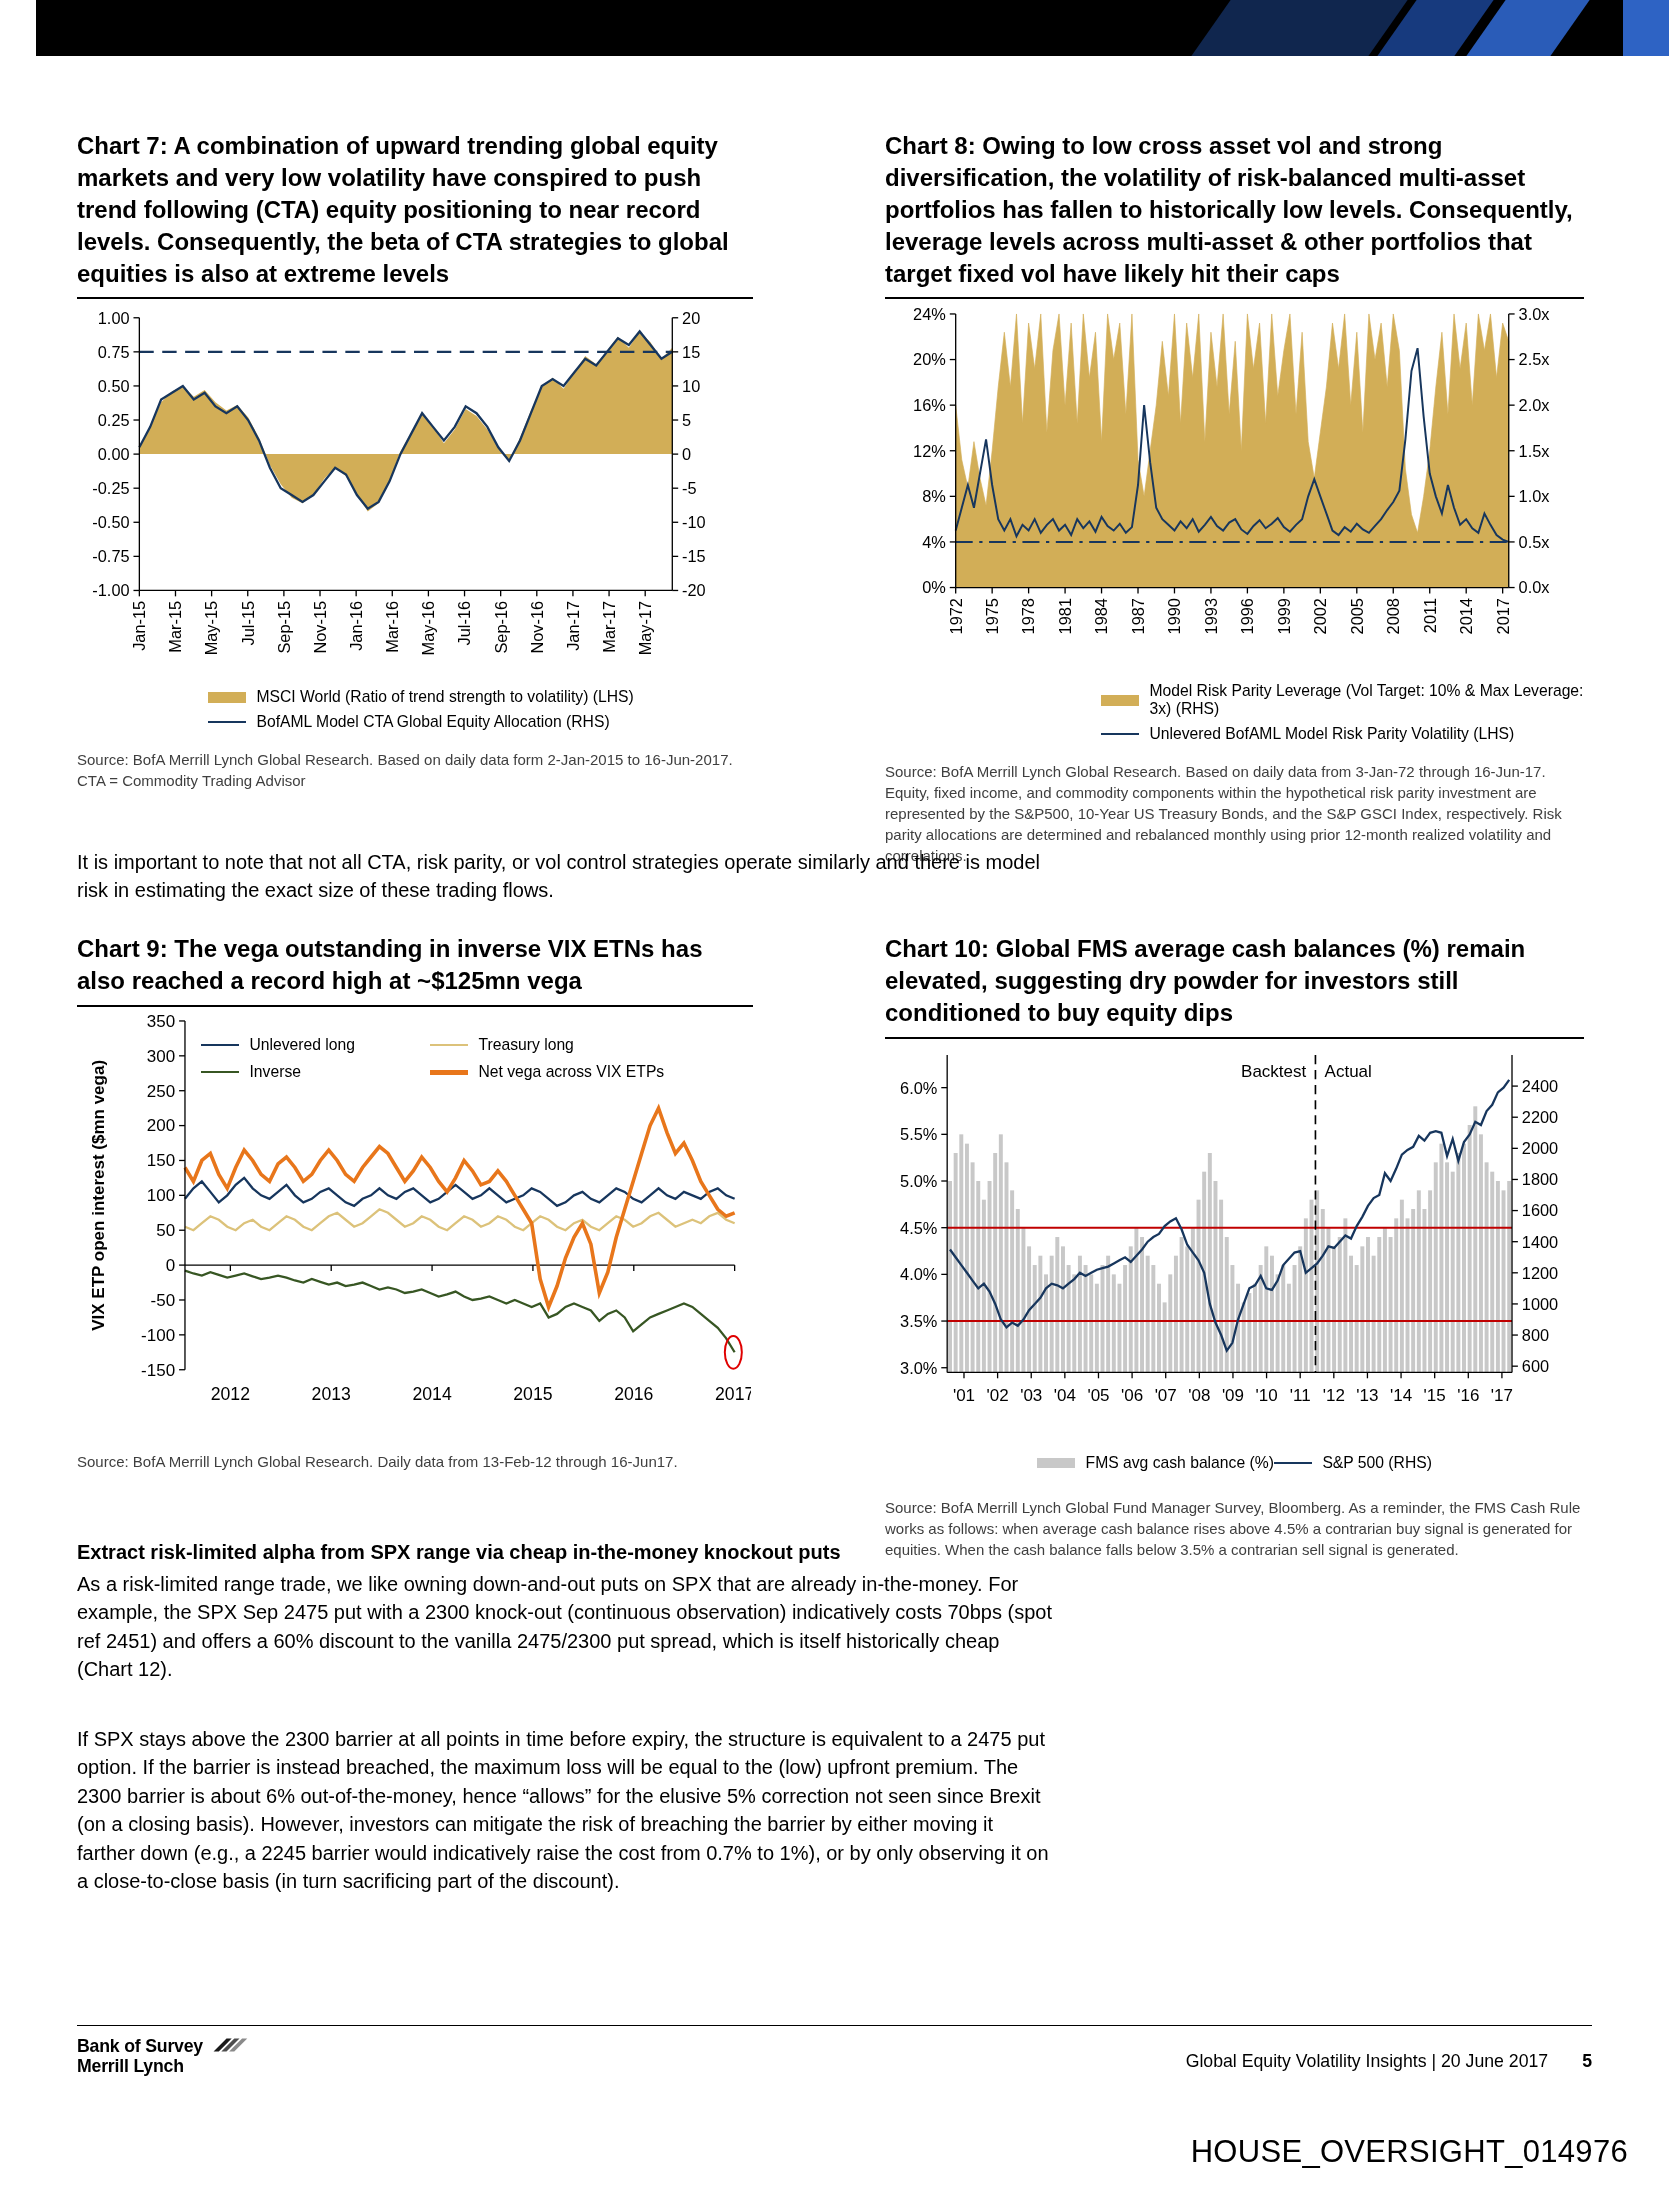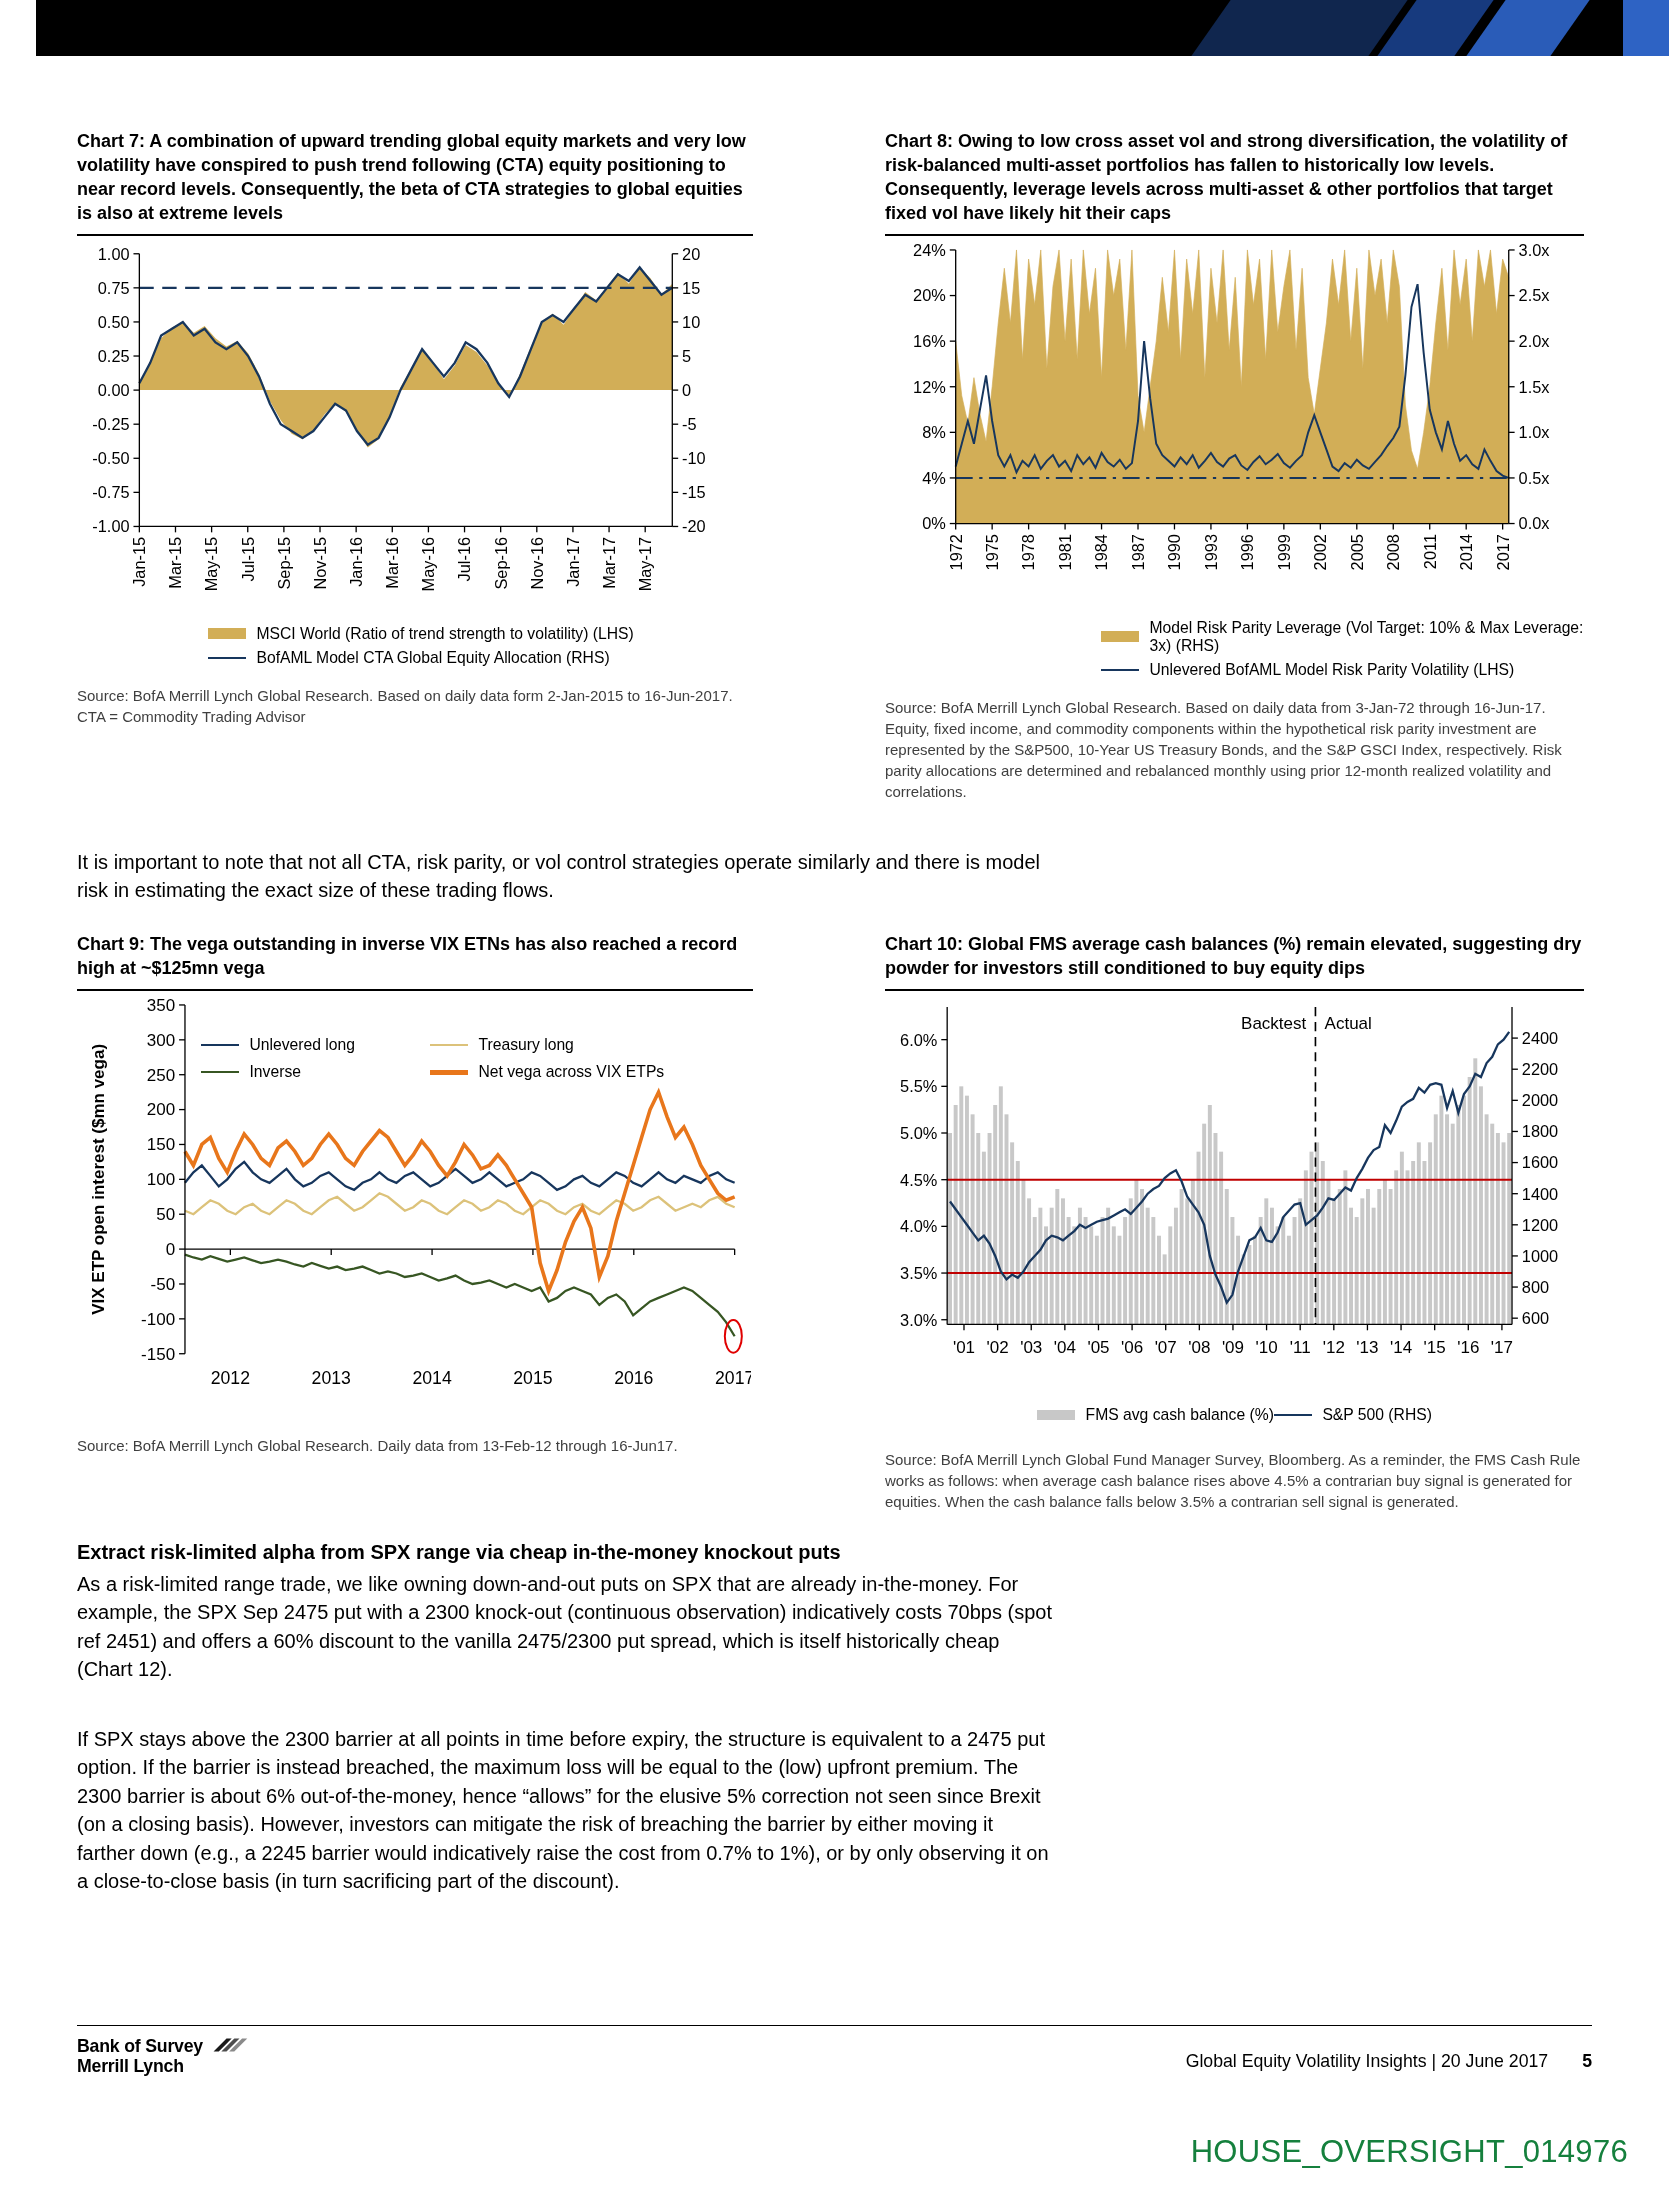--- a/index.html
+++ b/index.html
@@ -11,21 +11,21 @@
   .sh1{right:281px;width:177px;background:#10264e;transform:skewX(-35deg);}
   .sh2{right:195px;width:77px;background:#173a7e;transform:skewX(-35deg);}
   .sh3{right:99px;width:84px;background:#2a5cb8;transform:skewX(-35deg);}
   .sh4{right:0;width:46px;background:#2e63c4;}
   
   .cell{position:absolute;}
   #cell7{left:77px;top:130px;width:676px;}
   #cell8{left:885px;top:130px;width:699px;}
   #cell9{left:77px;top:933px;width:676px;}
   #cell10{left:885px;top:933px;width:699px;}
-  .chart-title{font-weight:bold;font-size:18px;line-height:1.33;}
+  .chart-title{font-weight:bold;font-size:24px;line-height:1.33;}
   .title-rule{height:2px;background:#000;margin:7.9px 0 6.5px 0;}
   svg{display:block;}
   svg text{font-family:"Liberation Sans",sans-serif;}
   .legend{margin-top:3.9px;}
   .legend-item{display:flex;align-items:center;gap:10.5px;font-size:15.7px;margin:6.5px 0;}
   .swatch{display:inline-block;width:38px;height:10.5px;flex:0 0 auto;}
   .line-swatch{display:inline-block;width:38px;height:2.6px;flex:0 0 auto;}
   .thick{height:5.2px;}
   .indent7{margin-left:131px;}
   .indent8{margin-left:216px;}
@@ -41,21 +41,21 @@
   #heading{left:77px;top:1538px;width:995px;font-weight:bold;font-size:20px;}
   #para1{left:77px;top:1570px;width:979px;}
   #para2{left:77px;top:1725px;width:979px;}
   
   .footer-rule{position:absolute;left:77px;top:2025px;width:1515px;height:1.3px;background:#000;}
   .footer-left{position:absolute;left:77px;top:2036px;display:flex;gap:9.2px;}
   .logo-lines{font-weight:bold;font-size:17.7px;line-height:1.15;letter-spacing:-0.2px;}
   .footer-right{position:absolute;top:2051px;left:982px;width:610px;display:flex;
                 justify-content:flex-end;align-items:baseline;gap:34px;font-size:17.7px;text-align:center;}
   .pagenum{font-weight:bold;}
-  .watermark{position:absolute;top:2134px;right:41px;font-size:31px;color:#15803d;letter-spacing:0.3px;}
+  .watermark{position:absolute;top:2134px;right:41px;font-size:31px;color:#000000;letter-spacing:0.3px;}
 </style>
 </head>
 <body>
 
 <div class="page">
 
   <div class="topbar">
     <div class="shape sh1"></div>
     <div class="shape sh2"></div>
     <div class="shape sh3"></div>

